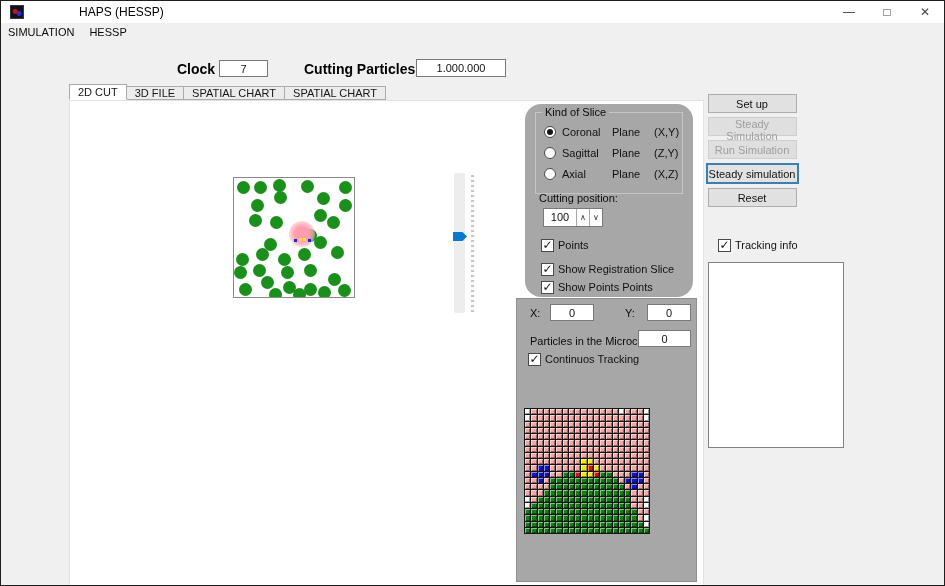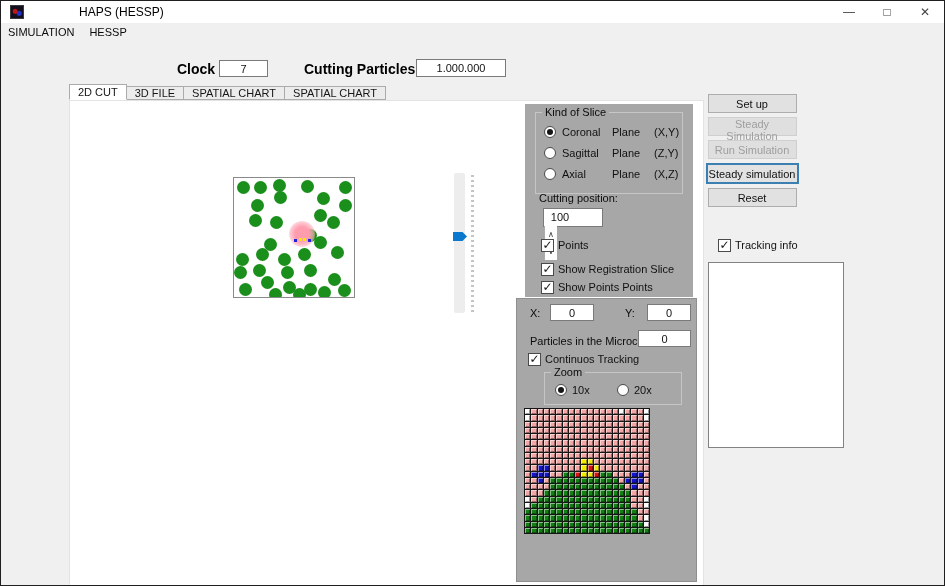--- a/index.html
+++ b/index.html
@@ -40,38 +40,38 @@
   .blob-dot { position:absolute; width:3px; height:3px; }
 
   
   .slider-track { position:absolute; left:453px; top:172px; width:11px; height:140px; background:#ededed; border-radius:2px; }
   .slider-thumb { position:absolute; left:-1px; top:59px; width:14px; height:9px; background:#0a78cc; clip-path:polygon(0 0,68% 0,100% 50%,68% 100%,0 100%); }
   .slider-ticks { position:absolute; left:470px; top:174px; width:3px; height:137px;
       background:repeating-linear-gradient(to bottom, #c4c4c4 0 2px, transparent 2px 5px); }
 
   
   .gpanel { position:absolute; background:#a7a7a7; }
-  #panel-slice { left:524px; top:103px; width:168px; height:193px; }
+  #panel-slice { left:524px; top:103px; width:168px; height:193px;border-radius:16px; }
   #panel-micro { left:515px; top:297px; width:181px; height:284px; border:1px solid #8f8f8f; }
 
   .groupbox { position:absolute; border:1px solid #c6c6c6; }
   .gb-legend { position:absolute; top:-7px; left:6px; background:#a7a7a7; padding:0 3px; font-size:11px; color:#0b0b0b; }
 
   
   .radio-row { position:absolute; height:14px; display:flex; align-items:center; }
   .rb { width:12px; height:12px; border:1px solid #4a4a4a; border-radius:50%; background:#fff; position:relative; flex:0 0 12px; }
   .rb.sel::after { content:""; position:absolute; left:2px; top:2px; width:6px; height:6px; border-radius:50%; background:#141414; }
   .rname { margin-left:6px; width:50px; }
   .rplane { width:42px; }
   .cb-row { display:flex; align-items:center; height:14px; }
   .cb { width:13px; height:13px; border:1px solid #4a4a4a; background:#fff; font-size:12px; line-height:11px; text-align:center; color:#141414; flex:0 0 13px; }
   .cb-label { margin-left:4px; white-space:nowrap; }
 
   
-  .spinner { position:absolute; display:flex; background:#fff; border:1px solid #7a7a7a;flex-direction:column; }
+  .spinner { position:absolute; display:flex; background:#fff; border:1px solid #7a7a7a; }
   .spin-val { width:32px; text-align:center; line-height:17px; }
   .spin-btn { width:13px; text-align:center; line-height:17px; font-size:8px; color:#333; border-left:1px solid #ababab; background:#fdfdfd; }
 
   
   .action-col { position:absolute; left:704px; top:93px; width:94px; }
   .btn { display:block; width:89px; height:19px; margin:0 auto 4px auto; background:#e1e1e1; border:1px solid #adadad; font-family:inherit; font-size:11px; color:#111; text-align:center; }
   .btn.disabled { background:#dfdfdf; border-color:#cfcfcf; color:#9e9e9e; }
   .btn.focused { width:93px; height:21px; border:2px solid #3c7fb1; background:#e3e3e3; }
   .btn.focused + .btn { margin-top:4px; }
 
@@ -215,33 +215,20 @@
     <div class="plabel" style="left:108px; top:8px;">Y:</div>
     <div class="txtbox" style="left:130px; top:5px; width:44px; height:17px;">0</div>
     <div class="plabel" style="left:13px; top:36px;">Particles in the Microcubic:</div>
     <div class="txtbox" style="left:121px; top:31px; width:53px; height:17px;">0</div>
     <div style="position:absolute; left:11px; top:53px;">
         <div class="cb-row">
           <span class="cb">✓</span>
           <span class="cb-label">Continuos Tracking</span>
         </div>
       </div>
-    <div class="groupbox" style="left:27px; top:73px; width:138px; height:33px;">
-      <span class="gb-legend">Zoom</span>
-      <div>
-          <div class="radio-row" style="left: 10px; top: 10px;">
-            <span class="rb sel"></span>
-            <span style="margin-left: 5px;">10x</span>
-          </div>
-          <div class="radio-row" style="left: 72px; top: 10px;">
-            <span class="rb"></span>
-            <span style="margin-left: 5px;">20x</span>
-          </div>
-        </div>
-    </div>
     <div class="micro-grid">
         <div class="cell" style="background: rgb(252, 252, 252);"></div>
         <div class="cell" style="background: rgb(244, 167, 167);"></div>
         <div class="cell" style="background: rgb(244, 167, 167);"></div>
         <div class="cell" style="background: rgb(244, 167, 167);"></div>
         <div class="cell" style="background: rgb(244, 167, 167);"></div>
         <div class="cell" style="background: rgb(244, 167, 167);"></div>
         <div class="cell" style="background: rgb(244, 167, 167);"></div>
         <div class="cell" style="background: rgb(244, 167, 167);"></div>
         <div class="cell" style="background: rgb(244, 167, 167);"></div>

